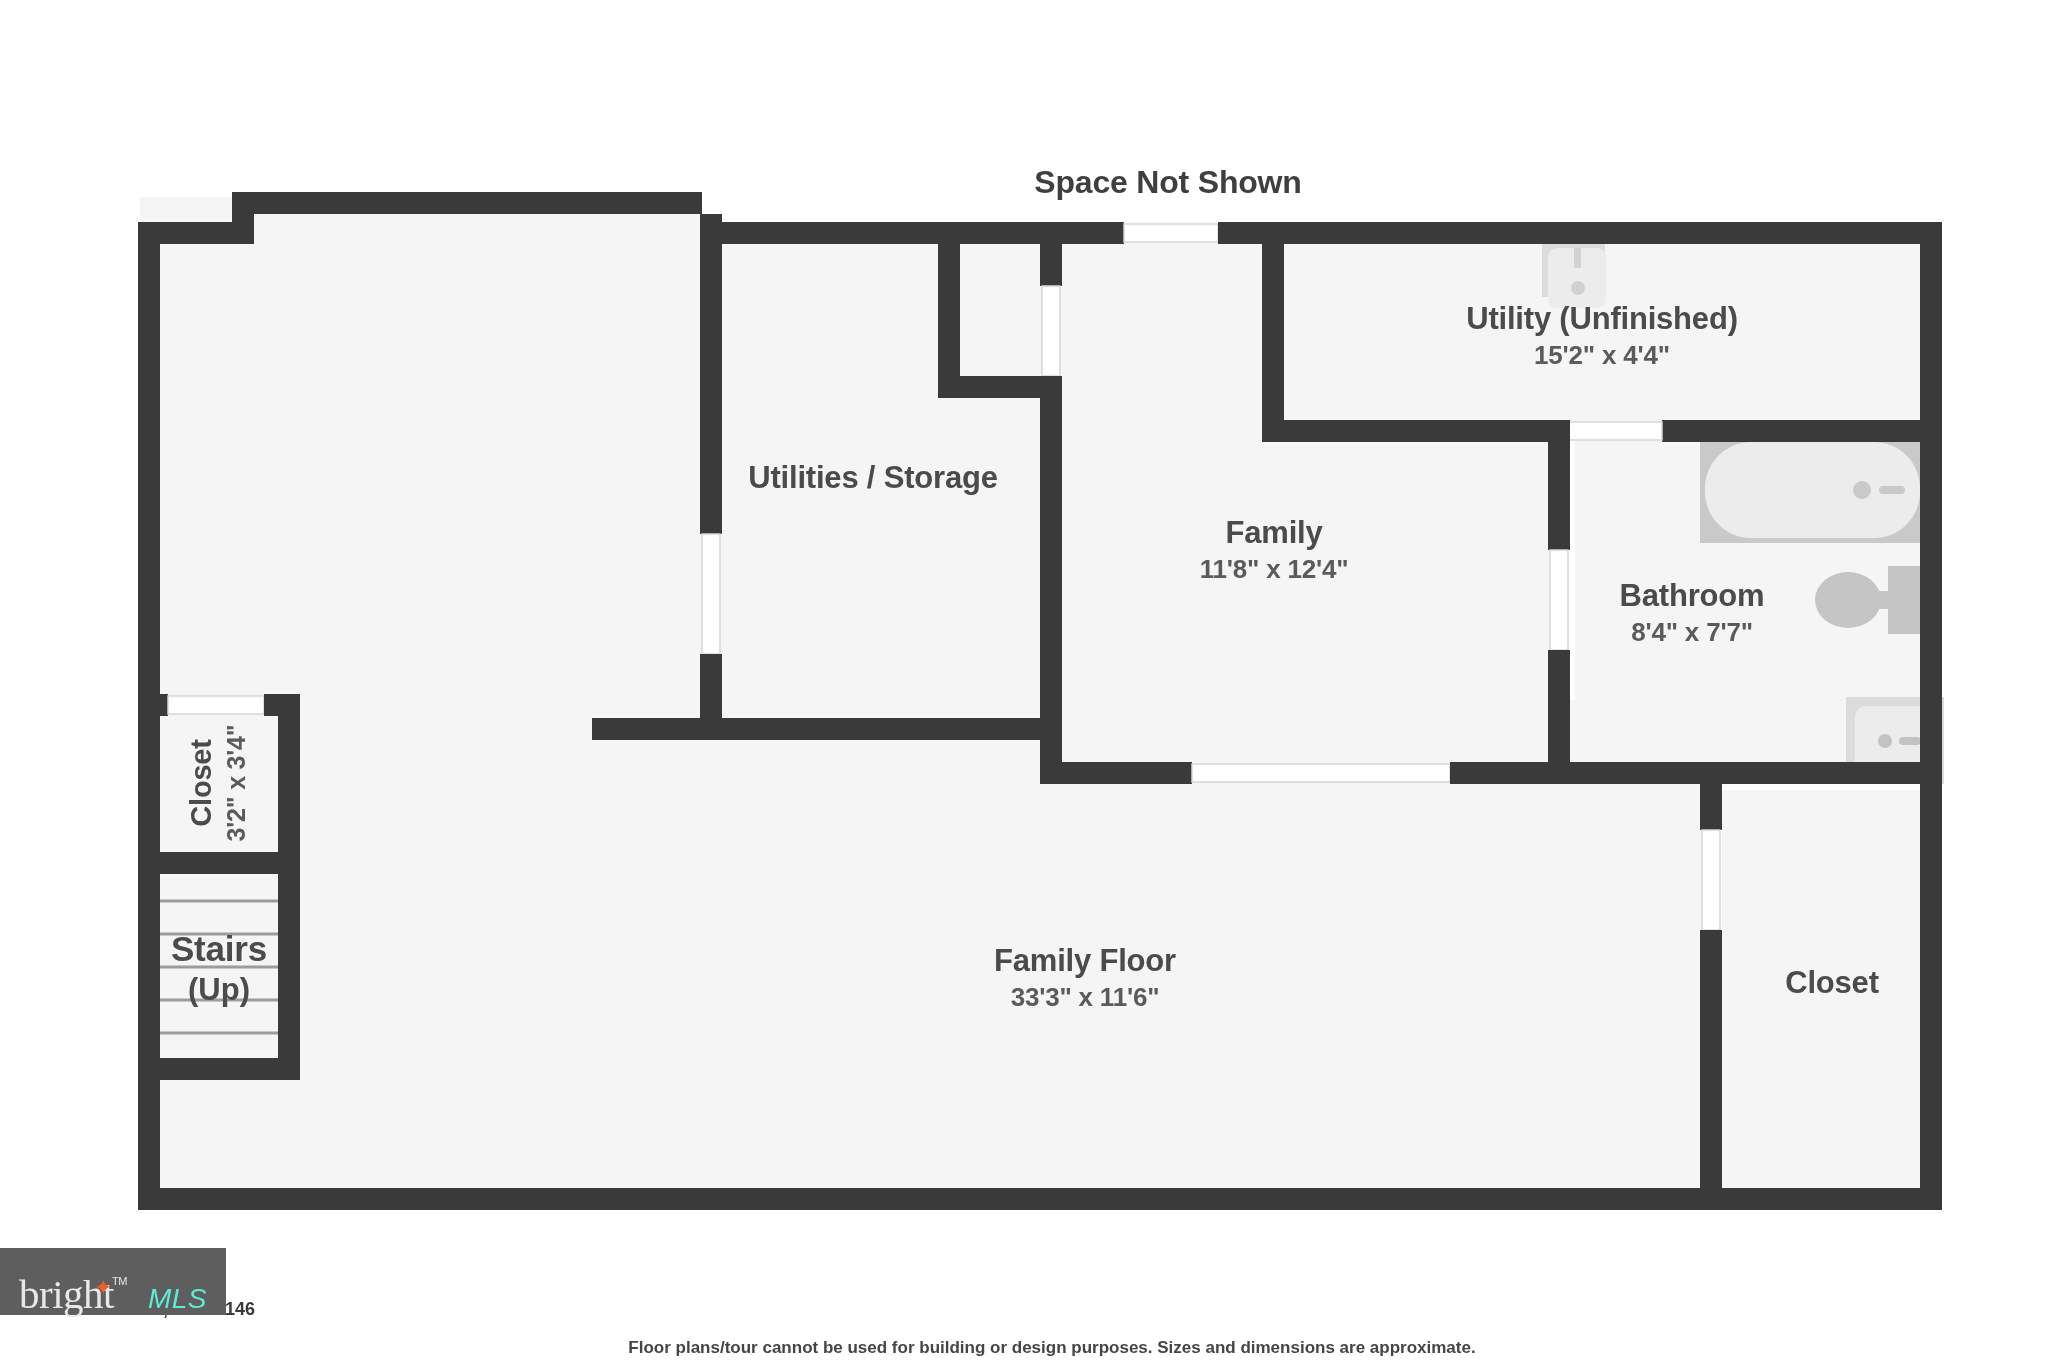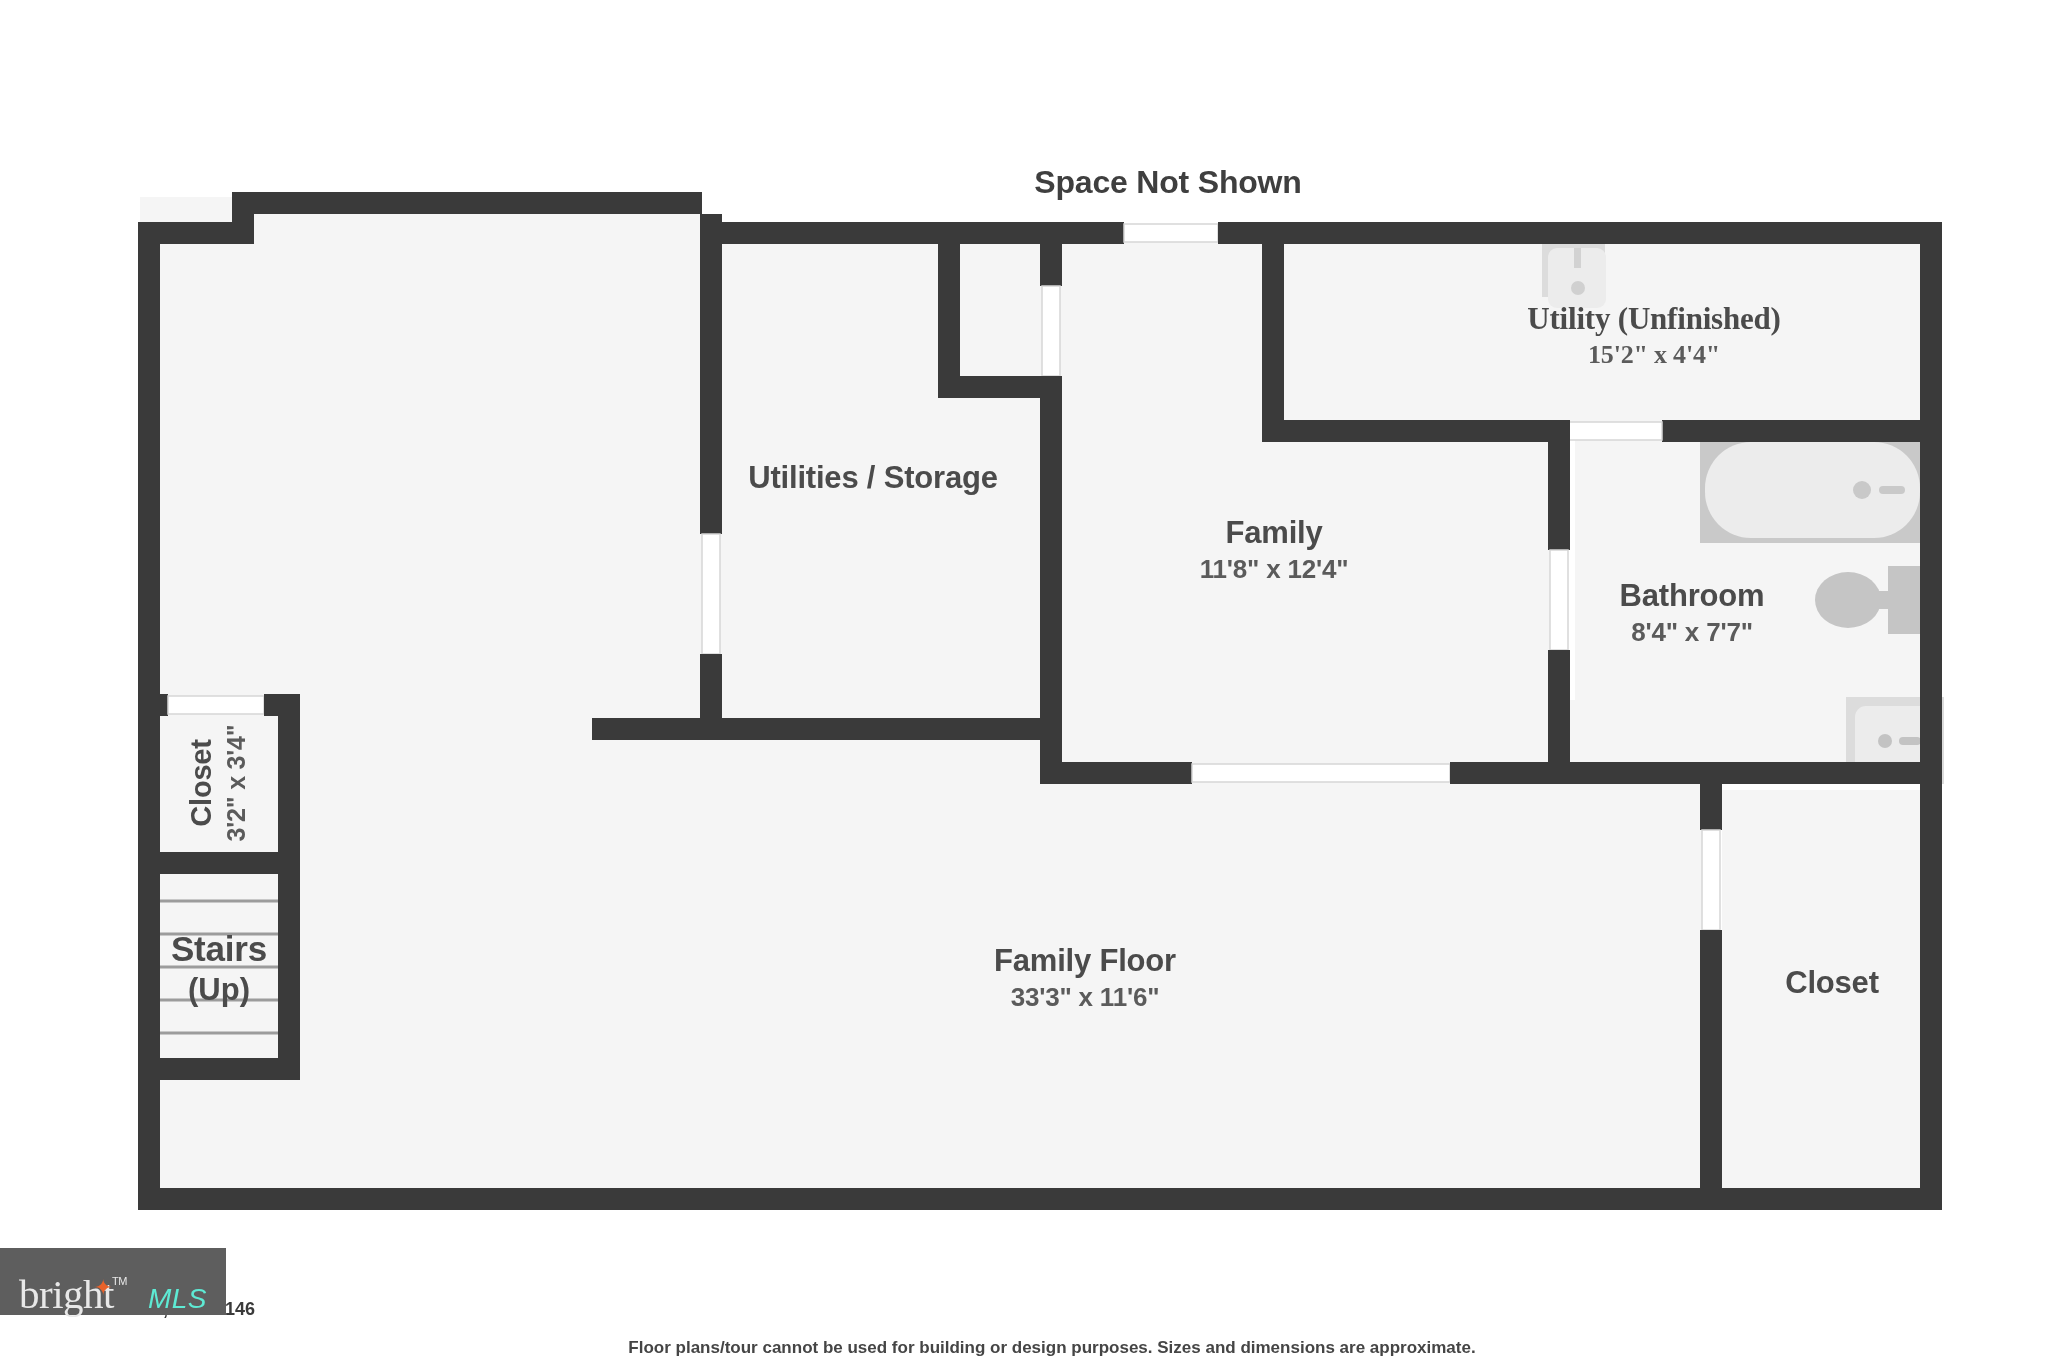--- a/index.html
+++ b/index.html
@@ -293,21 +293,21 @@
 
   <div class="lbl" style="left:873px; top:478px;">
     <span class="name">Utilities / Storage</span>
   </div>
 
   <div class="lbl" style="left:1274px; top:550px;">
     <span class="name">Family</span>
     <span class="dim">11'8" x 12'4"</span>
   </div>
 
-  <div class="lbl" style="left:1654px; top:336px;font-family:Liberation Serif, serif;">
+  <div class="lbl" style="left:1602px; top:336px;">
     <span class="name">Utility (Unfinished)</span>
     <span class="dim">15'2" x 4'4"</span>
   </div>
 
   <div class="lbl" style="left:1692px; top:605px;margin-top:8px;">
     <span class="name">Bathroom</span>
     <span class="dim">8'4" x 7'7"</span>
   </div>
 
   <div class="lbl" style="left:1085px; top:978px;">

